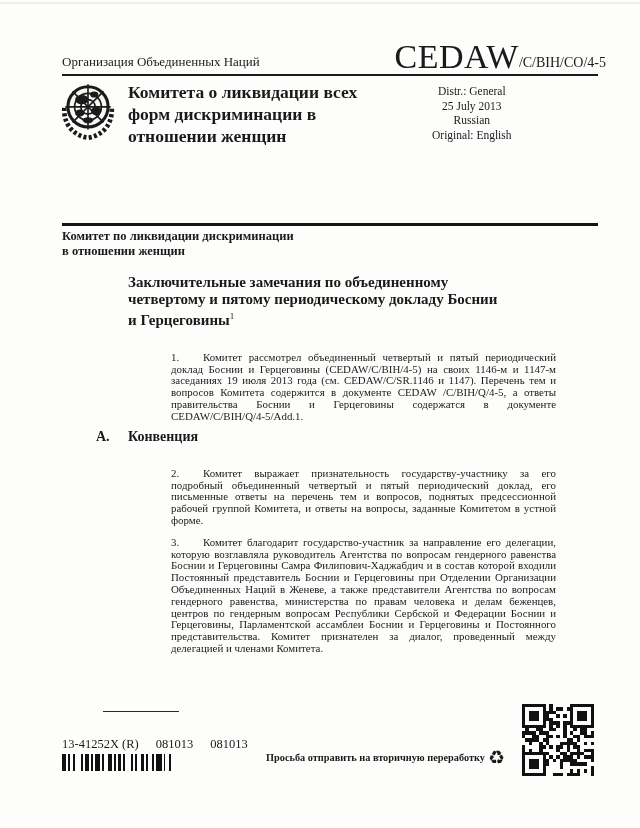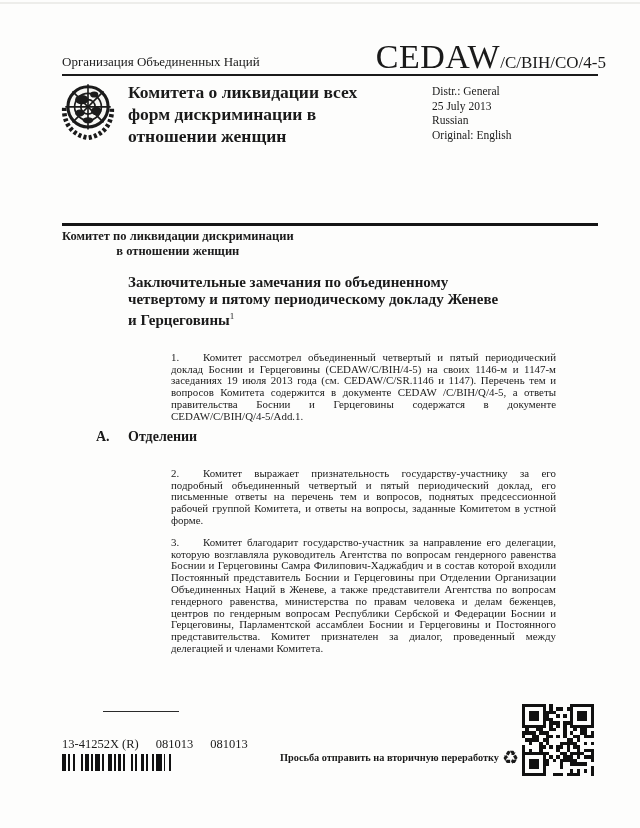--- a/index.html
+++ b/index.html
@@ -10,49 +10,49 @@
     font-family:"Liberation Serif", serif;
     color:#1a1a1a;
     overflow:hidden;
     padding-left:8px;
   }
   .scan-edge{position:absolute;top:2px;left:0;width:640px;height:2px;background:#ededea;}
   
   .org-name{position:absolute;left:62px;top:54px;font-size:13px;}
   .doc-symbol{position:absolute;right:42px;top:42px;display:flex;align-items:flex-end;}
   .doc-symbol .big{font-size:34px;line-height:30px;letter-spacing:0.5px;}
-  .doc-symbol .small{font-size:17px;line-height:11px;margin-bottom:4px;}
+  .doc-symbol .small{font-size:14px;line-height:11px;margin-bottom:4px;}
   .rule-top{position:absolute;left:62px;top:74px;width:536px;height:2px;background:#1b1b1b;}
   .emblem{position:absolute;left:55px;top:79px;width:66px;height:66px;}
   .conv-title{position:absolute;left:128px;top:81px;font-size:17.5px;font-weight:bold;line-height:22px;}
   .conv-title div{white-space:nowrap;}
-  .distr-block{position:absolute;left:432px;top:84px;font-size:11.5px;line-height:14.7px;}
+  .distr-block{position:absolute;left:432px;top:84px;font-size:11.5px;line-height:14.7px;text-align:center;}
   .rule-thick{position:absolute;left:62px;top:223px;width:536px;height:2.5px;background:#151515;}
   
-  .committee{position:absolute;left:62px;top:229px;font-size:12.5px;font-weight:bold;line-height:15px;text-align:center;}
+  .committee{position:absolute;left:62px;top:229px;font-size:12.5px;font-weight:bold;line-height:15px;}
   .doc-title{position:absolute;left:128px;top:274px;font-size:15px;font-weight:bold;line-height:17.2px;}
   .doc-title div{white-space:nowrap;}
   .doc-title sup{font-size:9px;font-weight:normal;}
   
   .para{position:absolute;left:128px;width:385px;font-size:10.9px;line-height:11.8px;text-align:justify;margin-left:43px;}
   .para .pnum{display:inline-block;width:32px;}
   .p1{top:341px;}
   .p2{top:457px;}
   .p3{top:526px;}
   .sec-label{position:absolute;left:96px;top:429px;font-size:14px;font-weight:bold;}
   .sec-title{position:absolute;left:128px;top:429px;font-size:14px;font-weight:bold;}
   
   .fn-rule{position:absolute;left:103px;top:711px;width:76px;height:1px;background:#2a2a2a;}
   .footnote{position:absolute;left:103px;top:715px;width:420px;font-size:9.8px;line-height:12px;text-indent:15px;}
   .footnote sup{font-size:7px;}
   
   .footer-id{position:absolute;left:62px;top:737px;font-size:12.5px;}
   .footer-id span{margin-right:17px;}
   .barcode{position:absolute;left:62px;top:754px;width:113px;height:17px;}
-  .recycle-line{position:absolute;left:264px;top:748px;width:255px;display:flex;align-items:center;justify-content:flex-end;}
+  .recycle-line{position:absolute;left:250px;top:748px;width:255px;display:flex;align-items:center;justify-content:flex-end;}
   .recycle-text{font-size:10.3px;font-weight:bold;white-space:nowrap;}
   .recycle-glyph{font-family:"DejaVu Sans", sans-serif;font-size:19px;line-height:19px;margin-left:3px;}
   .qr{position:absolute;left:522px;top:704px;width:72px;height:72px;}
   svg{display:block;}
 </style>
 </head>
 <body>
 
 <div class="page">
   <div class="scan-edge"></div>
@@ -99,28 +99,28 @@
 
   <div class="rule-thick"></div>
 
   <div class="committee">
     <div>Комитет по ликвидации дискриминации</div>
     <div>в отношении женщин</div>
   </div>
 
   <div class="doc-title">
     <div>Заключительные замечания по объединенному</div>
-    <div>четвертому и пятому периодическому докладу Женеве</div>
+    <div>четвертому и пятому периодическому докладу Боснии</div>
     <div><span>и Герцеговины</span><sup>1</sup></div>
   </div>
 
   <p class="para p1"><span class="pnum">1.</span><span>Комитет рассмотрел объединенный четвертый и пятый периодический доклад Боснии и Герцеговины (CEDAW/C/BIH/4-5) на своих 1146-м и 1147-м заседаниях 19 июля 2013 года (см. CEDAW/C/SR.1146 и 1147). Перечень тем и вопросов Комитета содержится в документе CEDAW /C/BIH/Q/4-5, а ответы правительства Боснии и Герцеговины содержатся в документе CEDAW/C/BIH/Q/4-5/Add.1.</span></p>
 
   <div class="sec-label">A.</div>
-  <div class="sec-title">Отделении</div>
+  <div class="sec-title">Конвенция</div>
 
   <p class="para p2"><span class="pnum">2.</span><span>Комитет выражает признательность государству-участнику за его подробный объединенный четвертый и пятый периодический доклад, его письменные ответы на перечень тем и вопросов, поднятых предсессионной рабочей группой Комитета, и ответы на вопросы, заданные Комитетом в устной форме.</span></p>
 
   <p class="para p3"><span class="pnum">3.</span><span>Комитет благодарит государство-участник за направление его делегации, которую возглавляла руководитель Агентства по вопросам гендерного равенства Боснии и Герцеговины Самра Филипович-Хаджабдич и в состав которой входили Постоянный представитель Боснии и Герцеговины при Отделении Организации Объединенных Наций в Женеве, а также представители Агентства по вопросам гендерного равенства, министерства по правам человека и делам беженцев, центров по гендерным вопросам Республики Сербской и Федерации Боснии и Герцеговины, Парламентской ассамблеи Боснии и Герцеговины и Постоянного представительства. Комитет признателен за диалог, проведенный между делегацией и членами Комитета.</span></p>
 
   <div class="fn-rule"></div>
 
   <div class="footer-id">
     <span>13-41252X (R)</span><span>081013</span><span>081013</span>
   </div>

